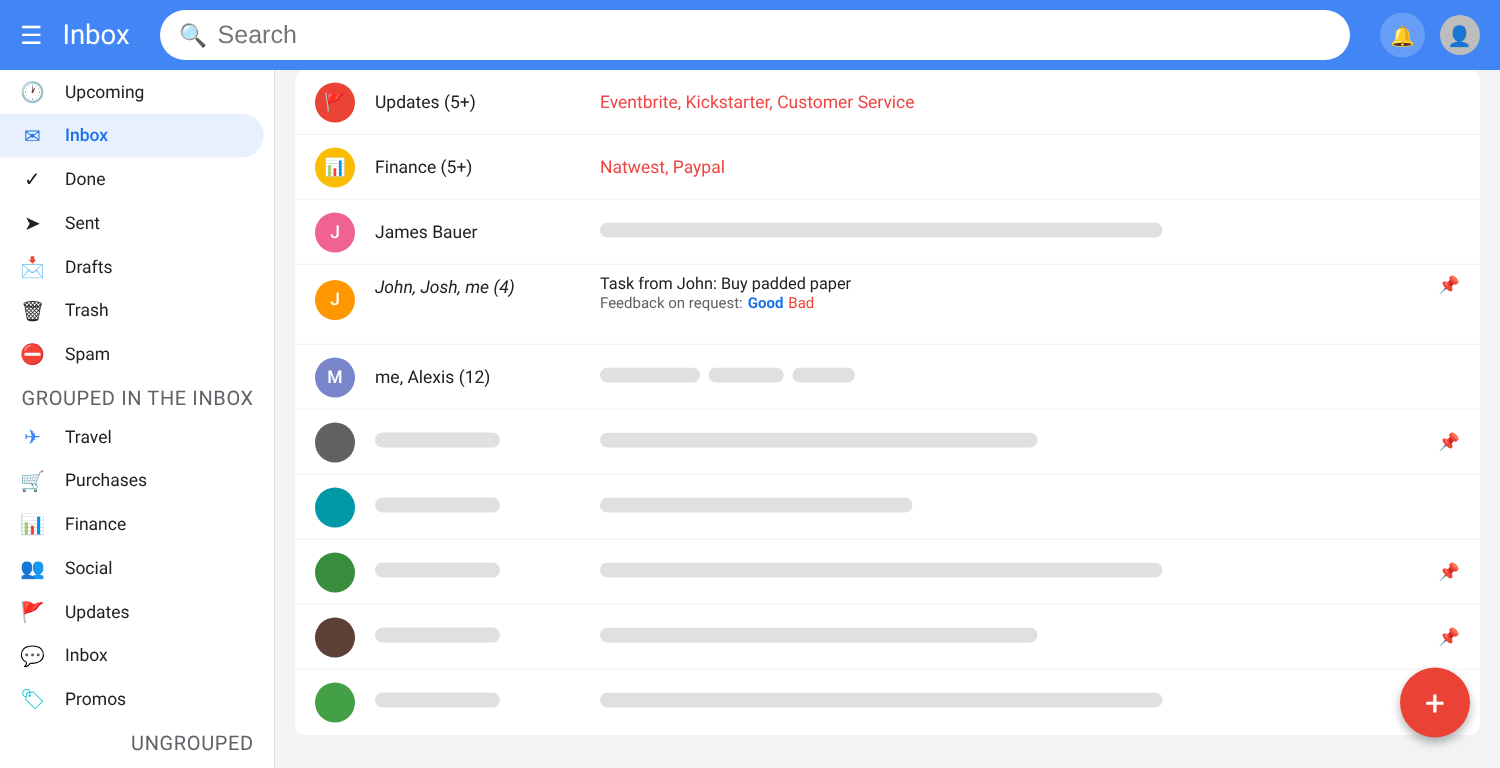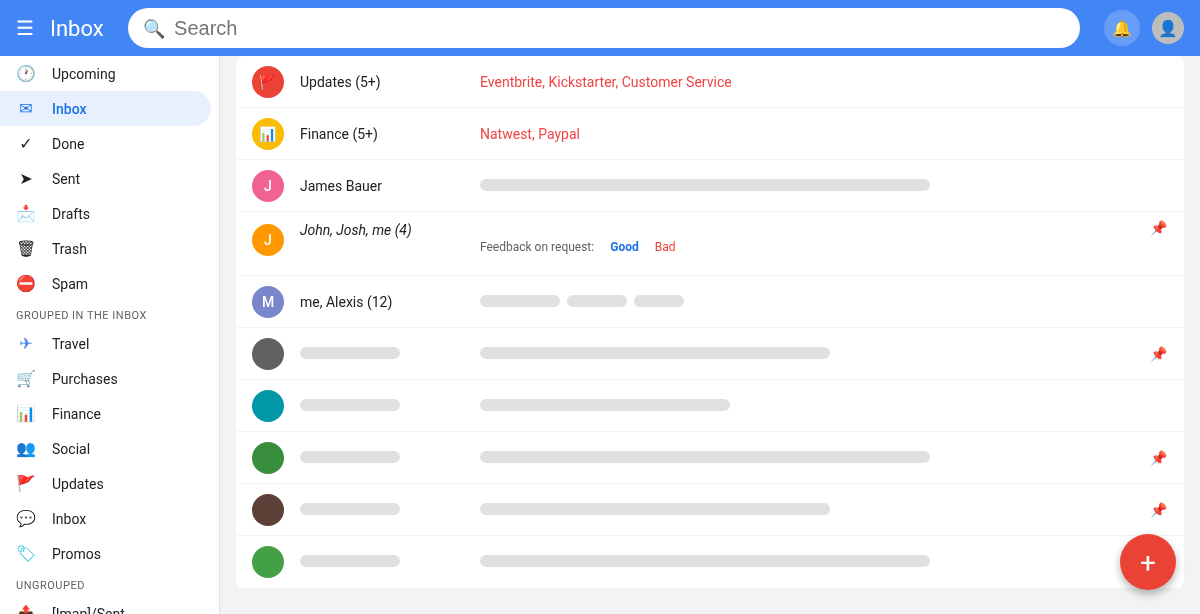--- a/index.html
+++ b/index.html
@@ -70,24 +70,25 @@
       cursor: pointer;
       border-radius: 0 24px 24px 0;
       margin-right: 8px;
       color: #202124;
       font-size: 14px;
     }
     .sidebar-item.active { background: #e8f0fe; color: #1a73e8; font-weight: 500; }
     .sidebar-item .icon { width: 20px; text-align: center; font-size: 16px; }
     .sidebar-section-label {
       padding: 8px 16px 4px;
-      font-size: 11px;
+      font-size: 16px;
       color: #5f6368;
       letter-spacing: 0.5px;
       text-transform: uppercase;
+      text-align: right;
     }
 
     
     #main {
       flex: 1;
       overflow-y: auto;
       background: #f1f3f4;
     }
 
     
@@ -148,21 +149,21 @@
       border-radius: 6px;
       background: #e0e0e0;
       display: inline-block;
     }
     .blurred-sender { width: 100px; }
     .blurred-preview { width: 350px; }
     .blurred-preview-short { width: 250px; }
     .blurred-preview-long { width: 450px; }
 
     .task-text { font-size: 13px; color: #202124; }
-    .feedback-row { display: flex; align-items: flex-start; gap: 16px; font-size: 12px; color: #5f6368; margin-top: 20px; }
+    .feedback-row { display: flex; align-items: flex-start; gap: 4px; font-size: 12px; color: #5f6368; margin-top: 0; }
     .feedback-good { color: #1a73e8; font-weight: 700; cursor: pointer; }
     .feedback-bad { color: #ea4335; font-weight: 400; cursor: pointer; }
 
     
     #fab {
       position: fixed;
       bottom: 24px;
       right: 24px;
       width: 56px; height: 56px;
       border-radius: 50%;
@@ -289,20 +290,21 @@
         <div class="row-sender">James Bauer</div>
         <div class="row-preview">
           <span class="blurred-text blurred-preview-long"></span>
         </div>
       </div>
 
       <div class="email-row has-task">
         <div class="row-avatar" style="background:#ff9800;margin-top:4px;">J</div>
         <div class="row-sender" style="margin-top:2px;font-style:italic;">John, Josh, me (4)</div>
         <div style="flex:1;">
+          <div class="task-text">Task from John: Buy padded paper</div>
           <div class="feedback-row">
             <span>Feedback on request:</span>
             <span class="feedback-good">Good</span>
             <span class="feedback-bad">Bad</span>
           </div>
         </div>
         <span class="row-pin">📌</span>
       </div>
 
       <div class="email-row">

